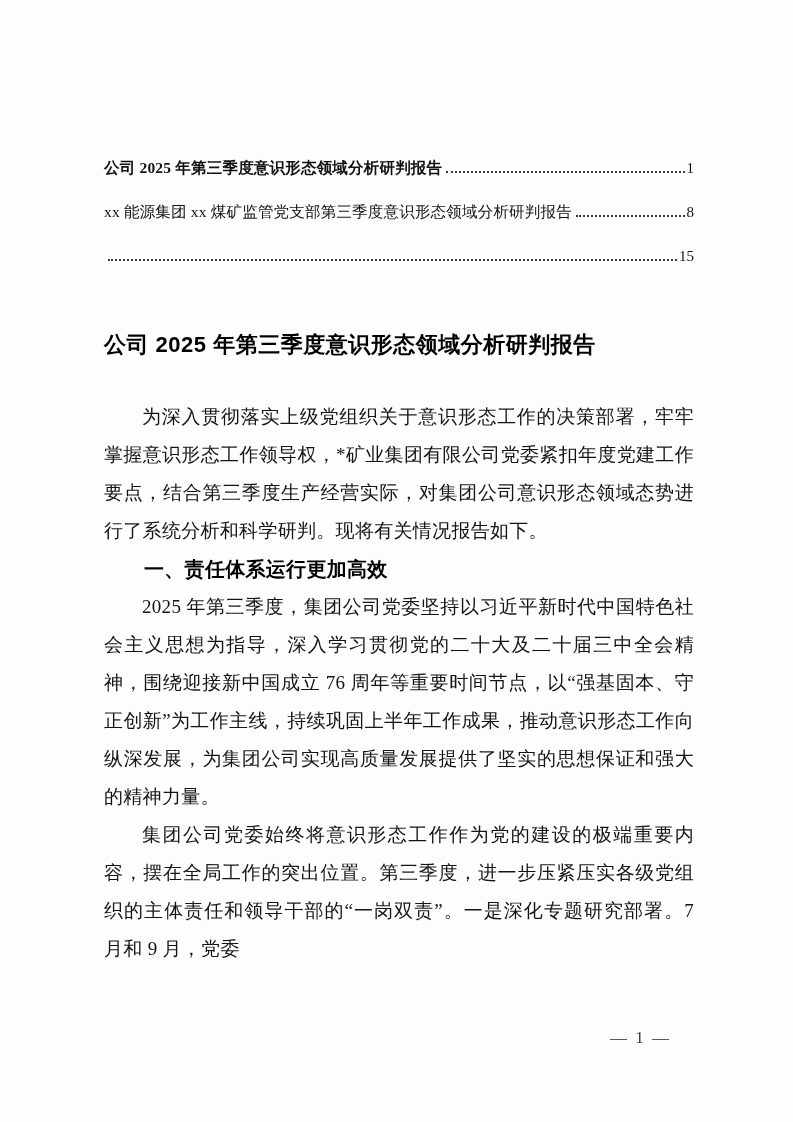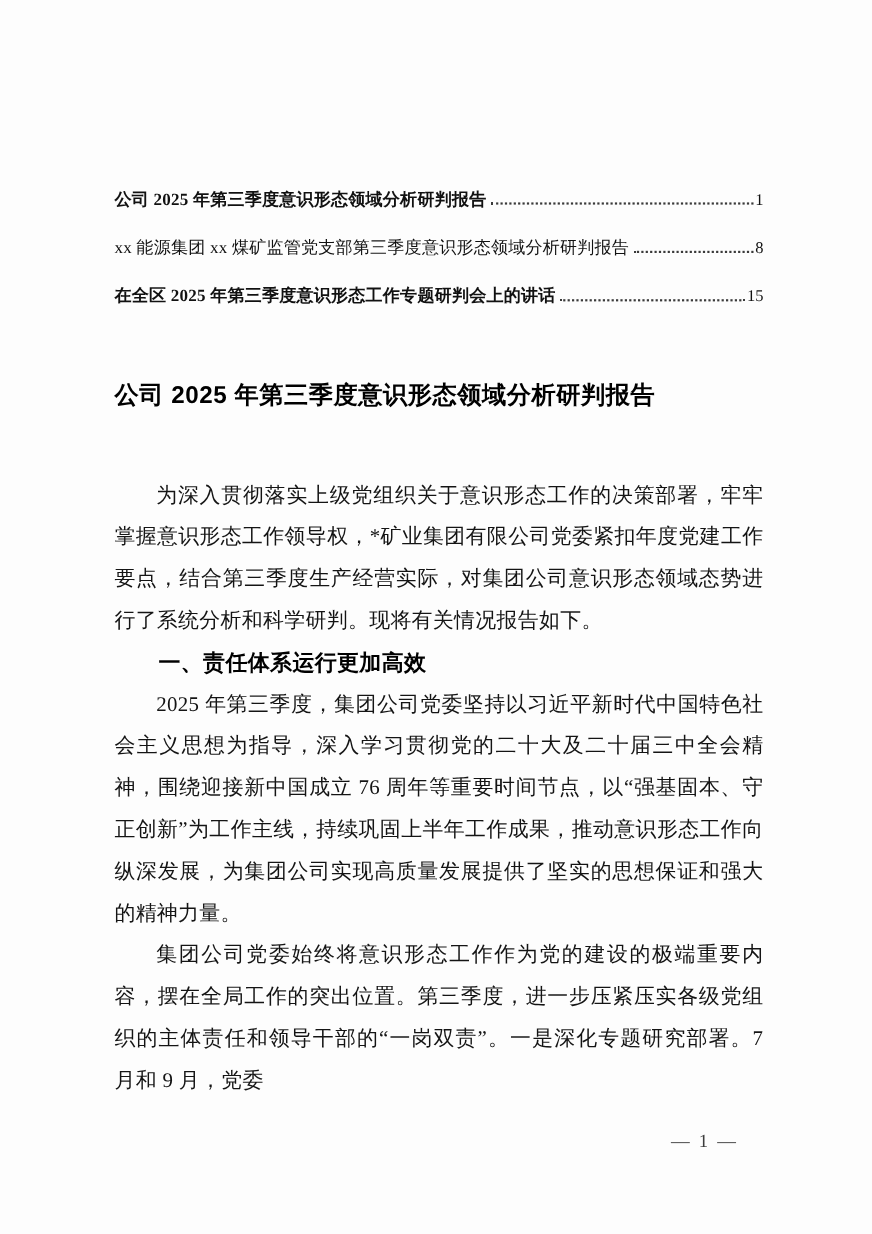--- a/index.html
+++ b/index.html
@@ -10,21 +10,21 @@
     background: #fdfdfd;
     position: relative;
     margin: 0 auto;
     font-family: "Liberation Serif", "DejaVu Serif", serif;
     color: #111;
     overflow: hidden;
   }
   .content {
     position: absolute;
     left: 104px;
-    top: 172px;
+    top: 158px;
     width: 590px;
   }
   
   .toc { display: block; }
   .toc-item {
     display: flex;
     align-items: baseline;
     font-size: 15.5px;
     line-height: 20px;
     margin-bottom: 24px;
@@ -49,21 +49,21 @@
   .doc-title {
     margin-top: 64px;
     font-family: "Liberation Sans", "DejaVu Sans", sans-serif;
     font-size: 22px;
     font-weight: bold;
     letter-spacing: 0.5px;
     line-height: 30px;
     text-align: left;
     color: #000;
   }
-  .doc-body { margin-top: 58px; }
+  .doc-body { margin-top: 38px; }
   .block {
     font-size: 19px;
     line-height: 38px;
     text-align: justify;
     text-justify: inter-ideograph;
     letter-spacing: 0.3px;
     color: #141414;
   }
   .block.paragraph { text-indent: 2em; }
   .block.heading1 {
@@ -104,21 +104,20 @@
   </div>
 
   <div class="toc-item">
     <span class="toc-title">xx 能源集团 xx 煤矿监管党支部第三季度意识形态领域分析研判报告</span>
     <span class="toc-leader"></span>
     <span class="toc-page">8</span>
   </div>
 
 
   <div class="toc-item bold">
-    <span class="toc-title">在全区 2025 年第三季度意识形态工作专题研判会上的讲话</span>
     <span class="toc-leader"></span>
     <span class="toc-page">15</span>
   </div>
 </nav>
 
     <h1 class="doc-title">公司 2025 年第三季度意识形态领域分析研判报告</h1>
 
     <div class="doc-body" id="doc-body">
         <div class="block paragraph">为深入贯彻落实上级党组织关于意识形态工作的决策部署，牢牢掌握意识形态工作领导权，*矿业集团有限公司党委紧扣年度党建工作要点，结合第三季度生产经营实际，对集团公司意识形态领域态势进行了系统分析和科学研判。现将有关情况报告如下。</div>
         <div class="block heading1">一、责任体系运行更加高效</div>

